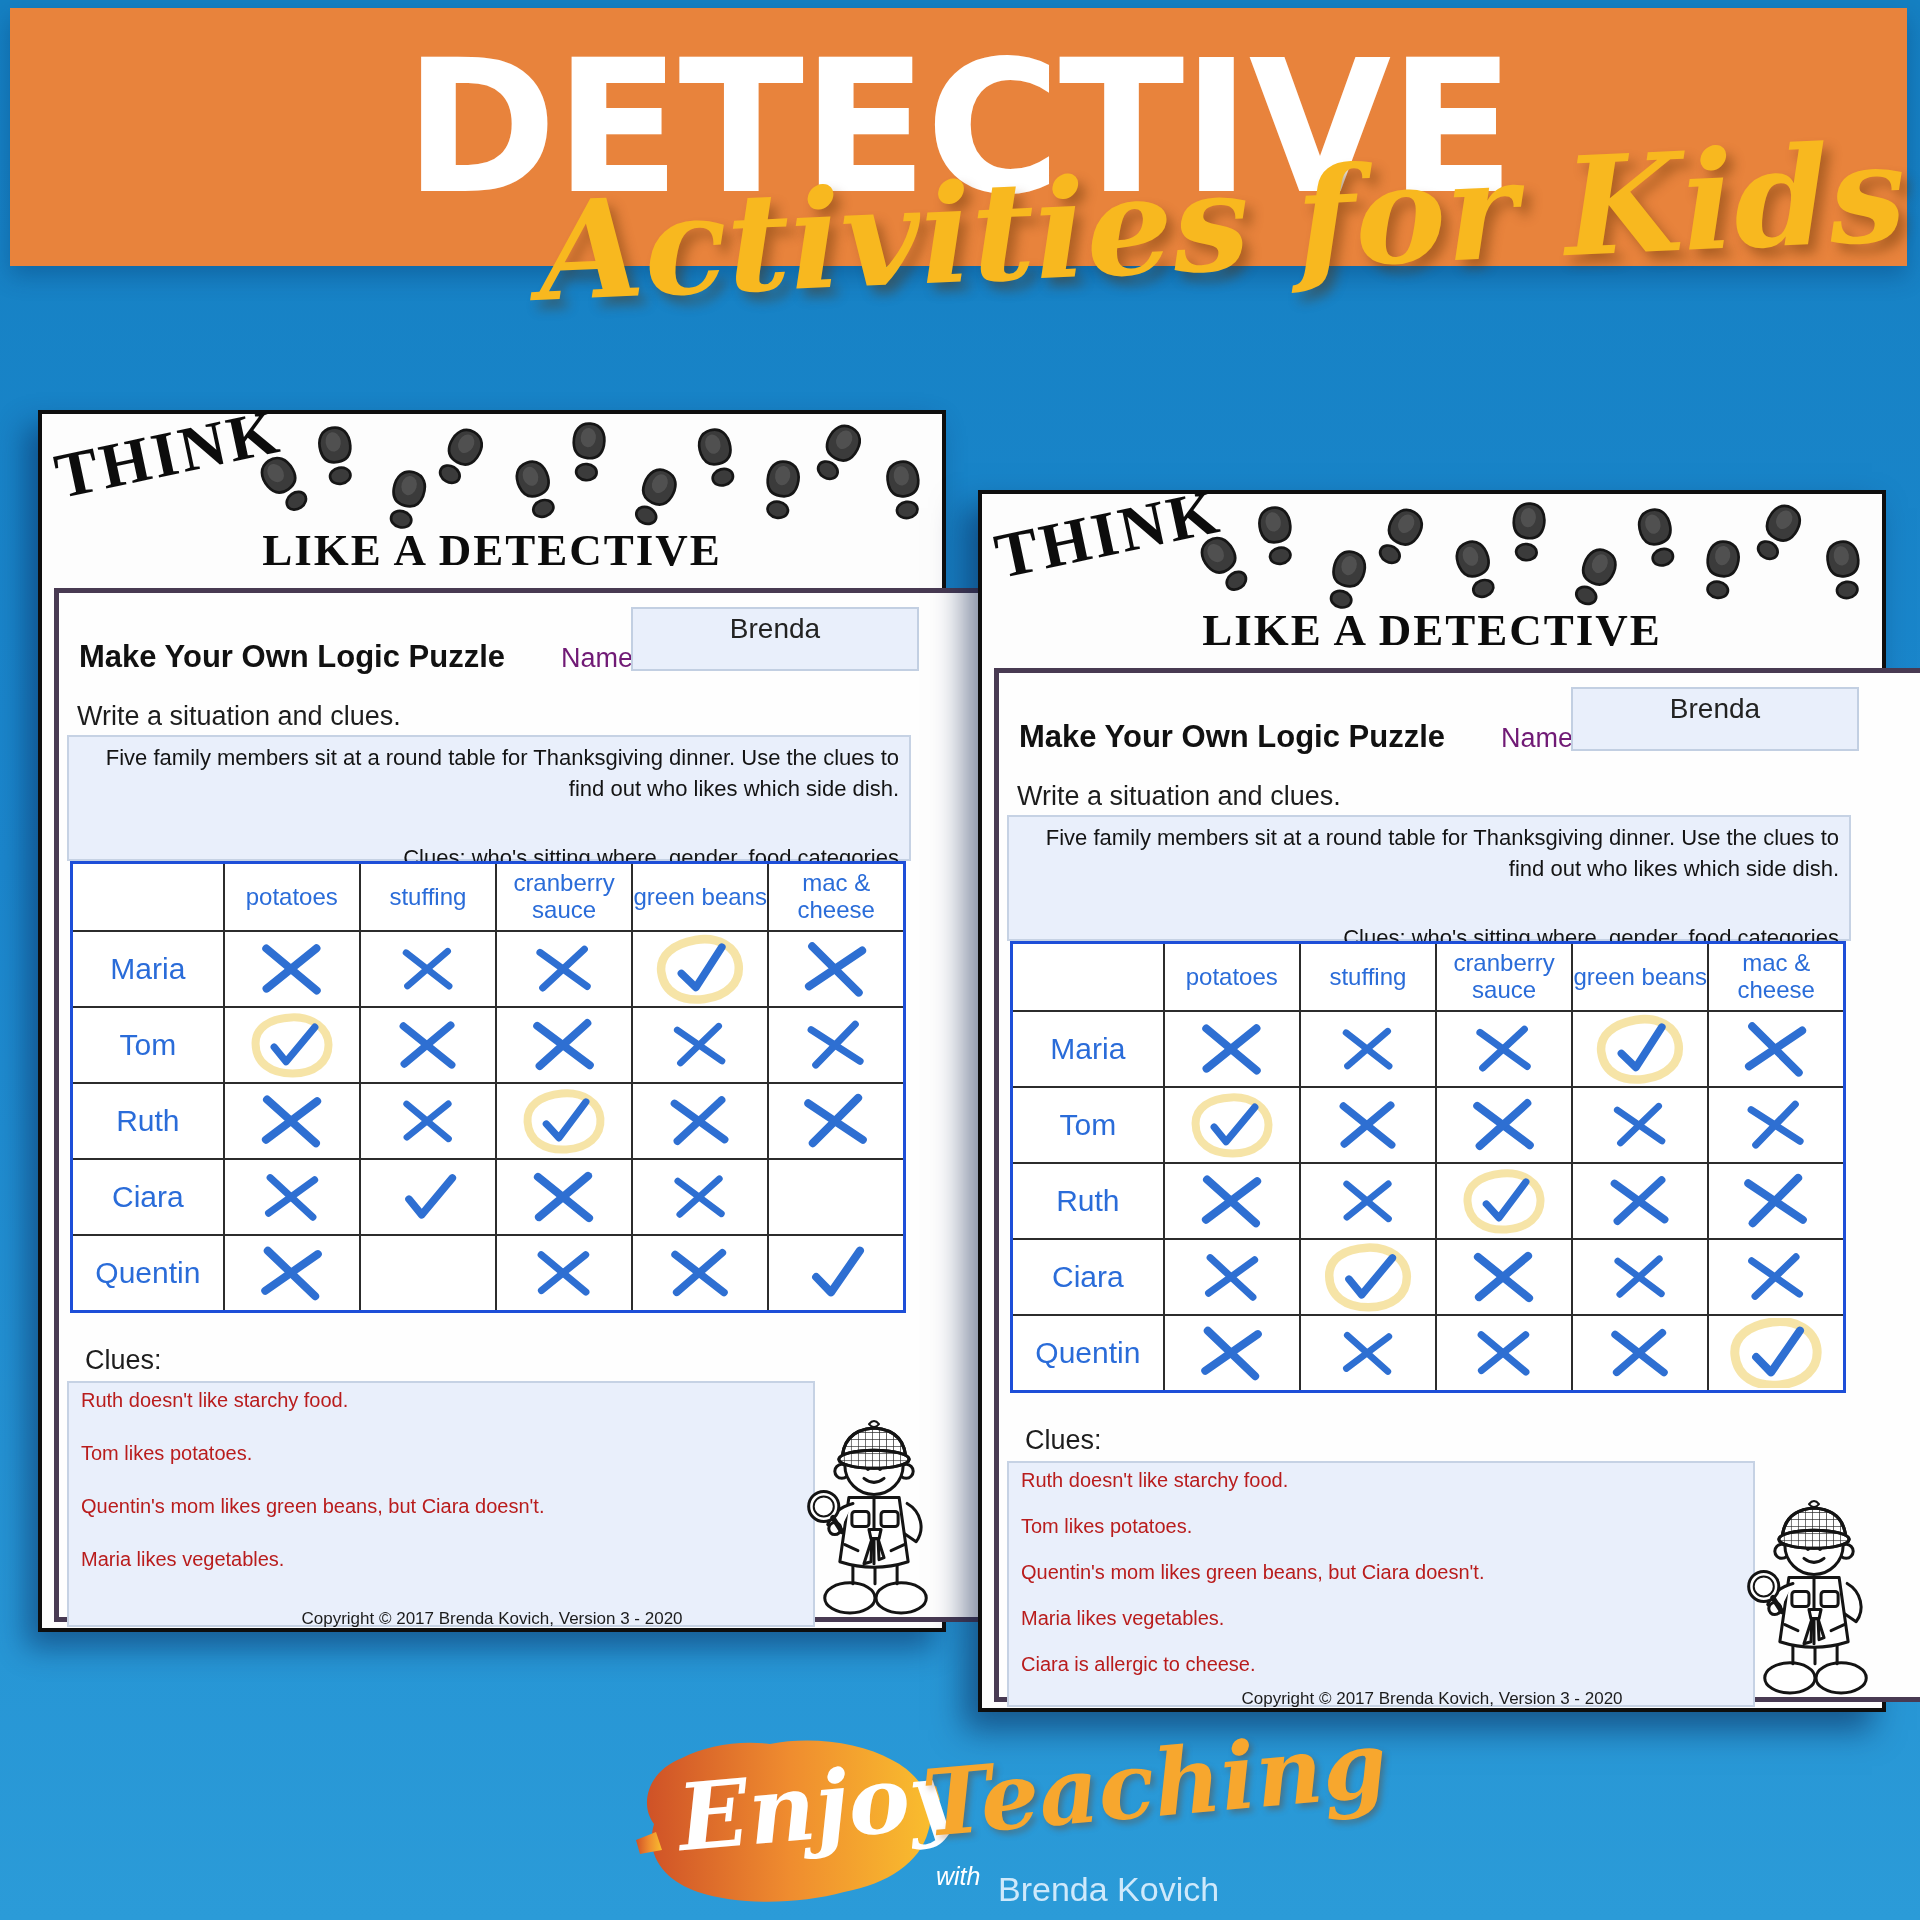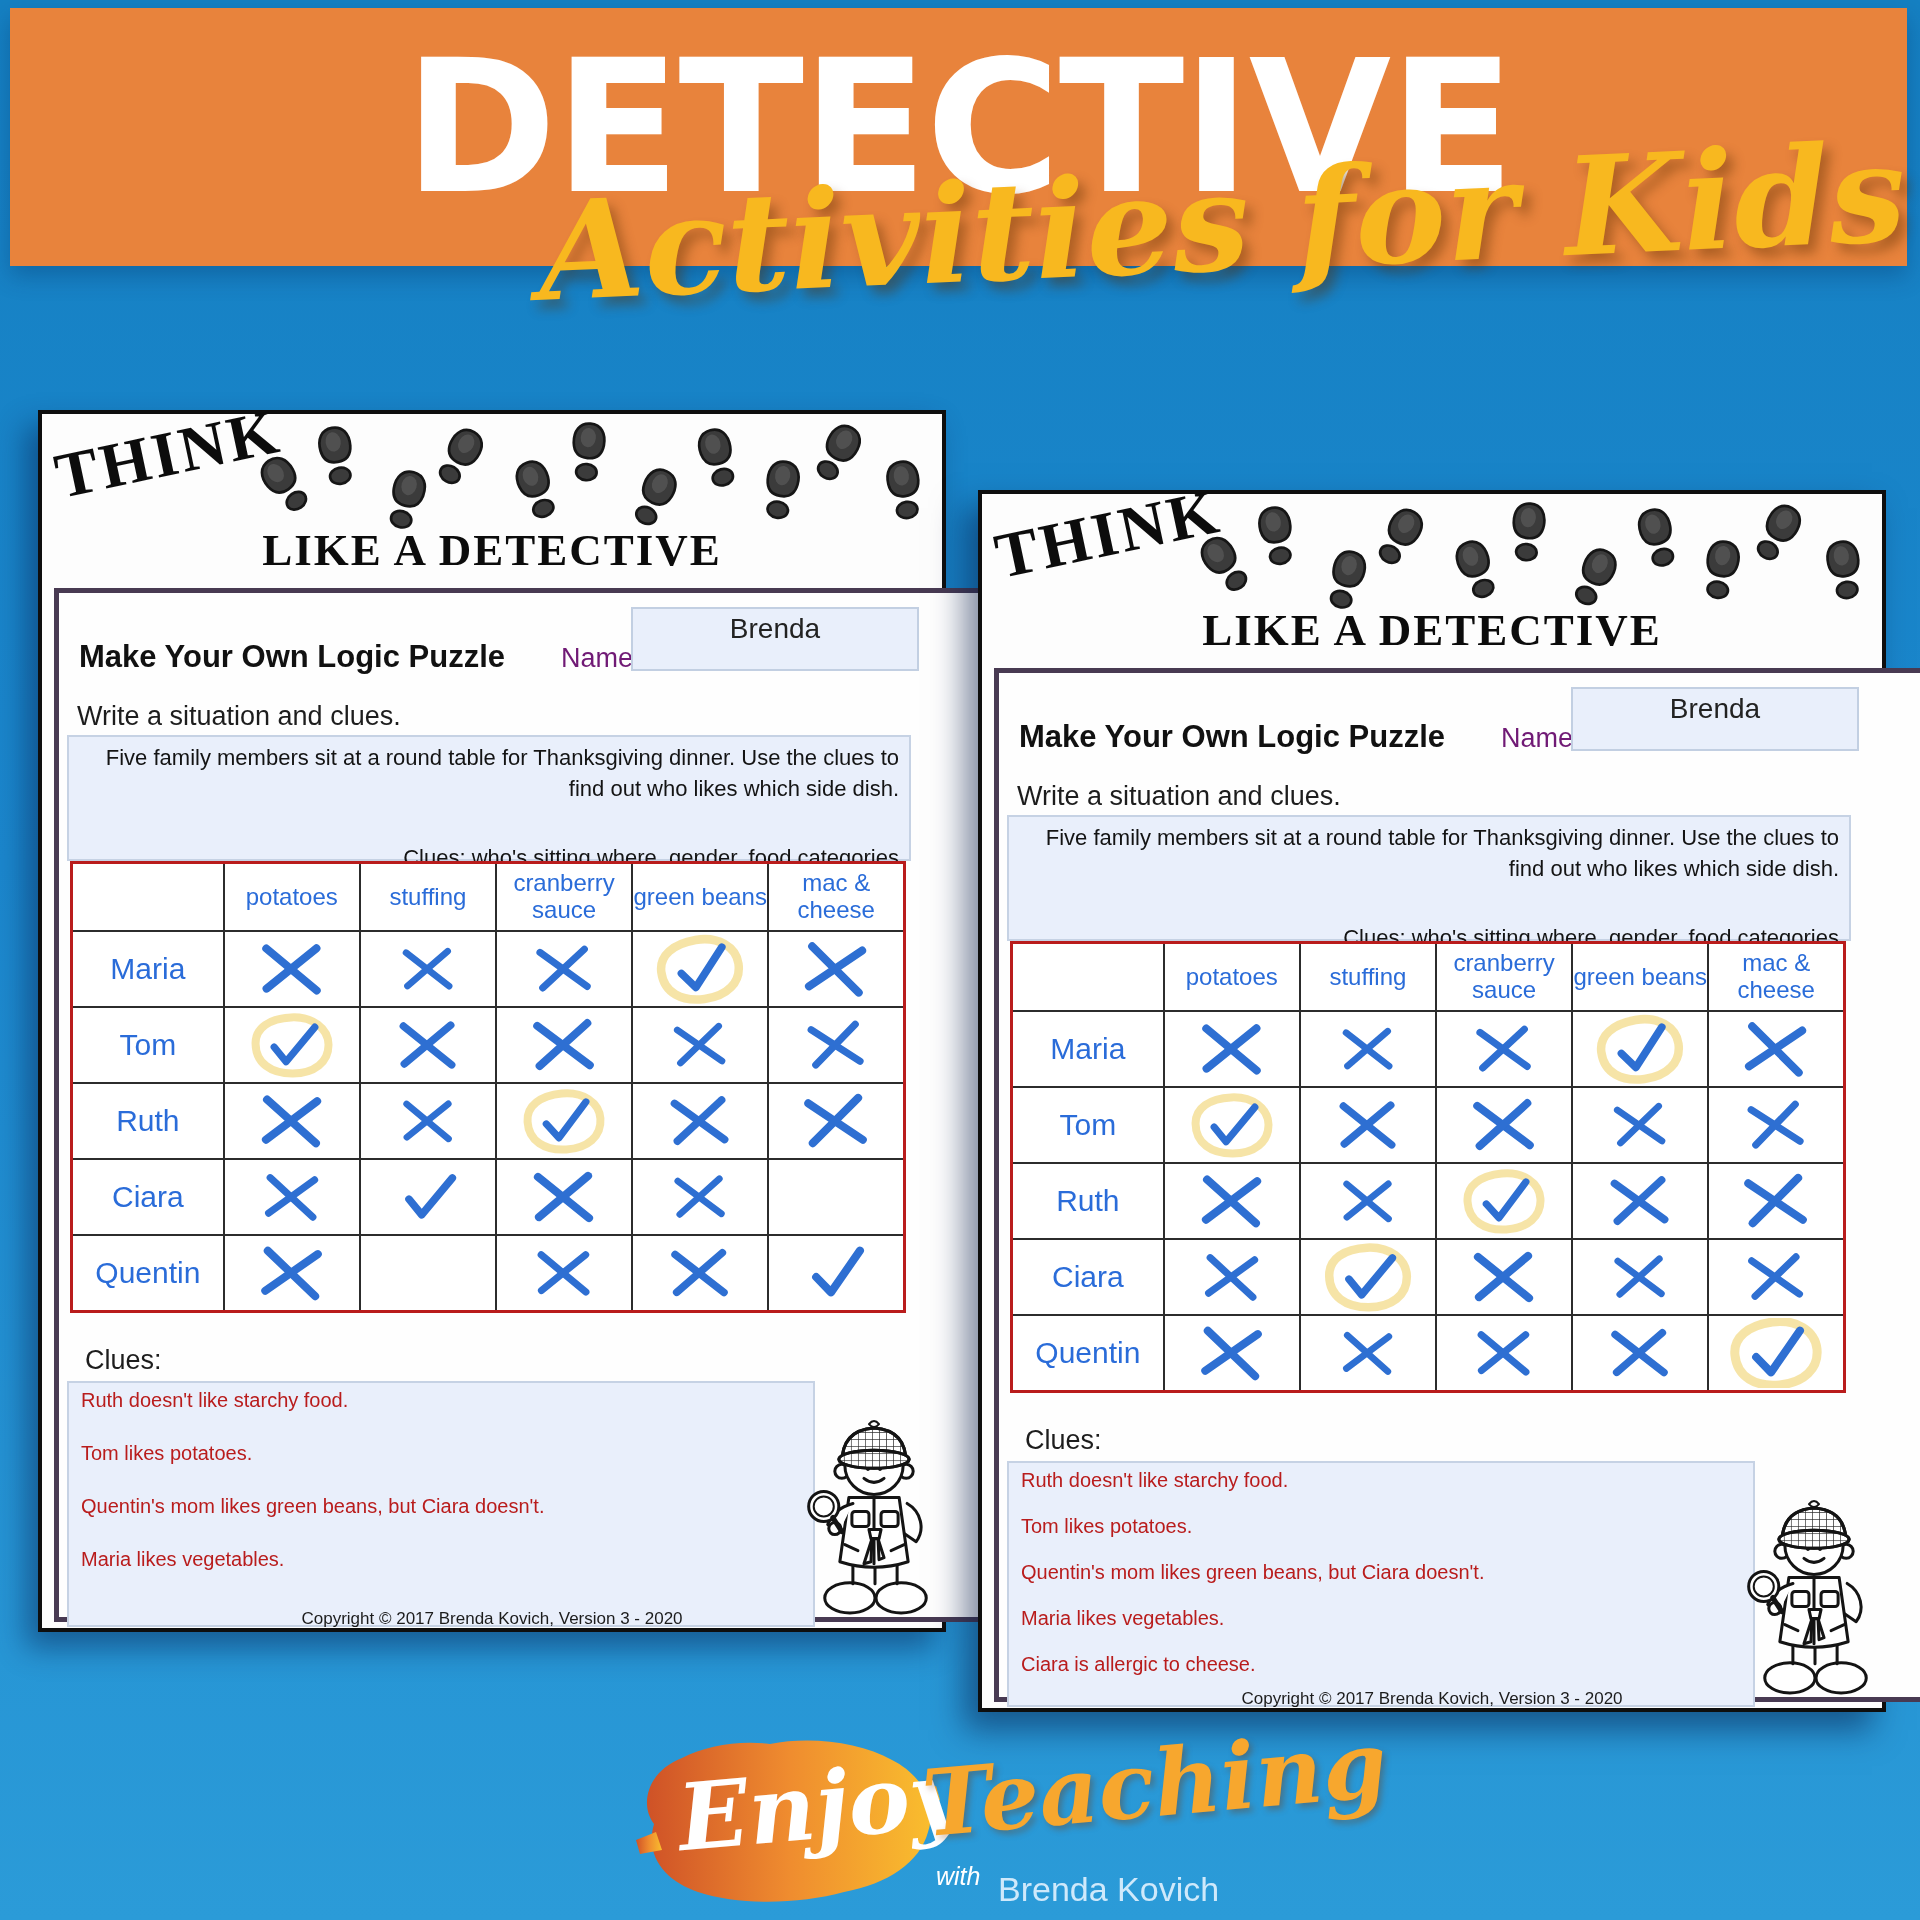--- a/index.html
+++ b/index.html
@@ -42,21 +42,21 @@
   .situation-box{position:absolute;left:8px;top:142px;width:844px;height:126px;
     background:#e9effb;border:2px solid #c6d2e4;box-sizing:border-box;
     font-size:22px;color:#141414;padding:5px 10px;line-height:1.42;text-align:right;}
   .situation-box p{margin:0;}
   .situation-box p + p{margin-top:38px;}
   
   .grid-wrap{position:absolute;left:11px;top:268px;width:836px;}
   table.grid{border-collapse:collapse;width:836px;table-layout:fixed;background:#fff;}
   table.grid td{border:2px solid #2c2c2c;text-align:center;vertical-align:middle;
     padding:0;overflow:hidden;}
-  table.grid{border:3px solid #b91c1c;padding-left:25px;}
+  table.grid{border:3px solid #1d4ed8;padding-left:25px;}
   td.hcell{height:66px;font-size:24px;line-height:1.12;color:#2a6cd9;}
   td.rlabel{height:74px;font-size:30px;color:#2a6cd9;}
   svg.mark{display:block;margin:0 auto;width:132px;height:70px;}
   .clues-label{position:absolute;left:26px;top:752px;font-size:27px;color:#1d1d1d;}
   .clues-box{position:absolute;left:8px;top:788px;width:748px;height:246px;
     background:#e9effb;border:2px solid #c6d2e4;box-sizing:border-box;
     font-size:20px;color:#b91c1c;padding:6px 12px;}
   .clues-box p{margin:0 0 30px 0;}
   .clues-box.tight p{margin:0 0 23px 0;}
   .detective{position:absolute;left:748px;top:818px;width:134px;height:206px;}

